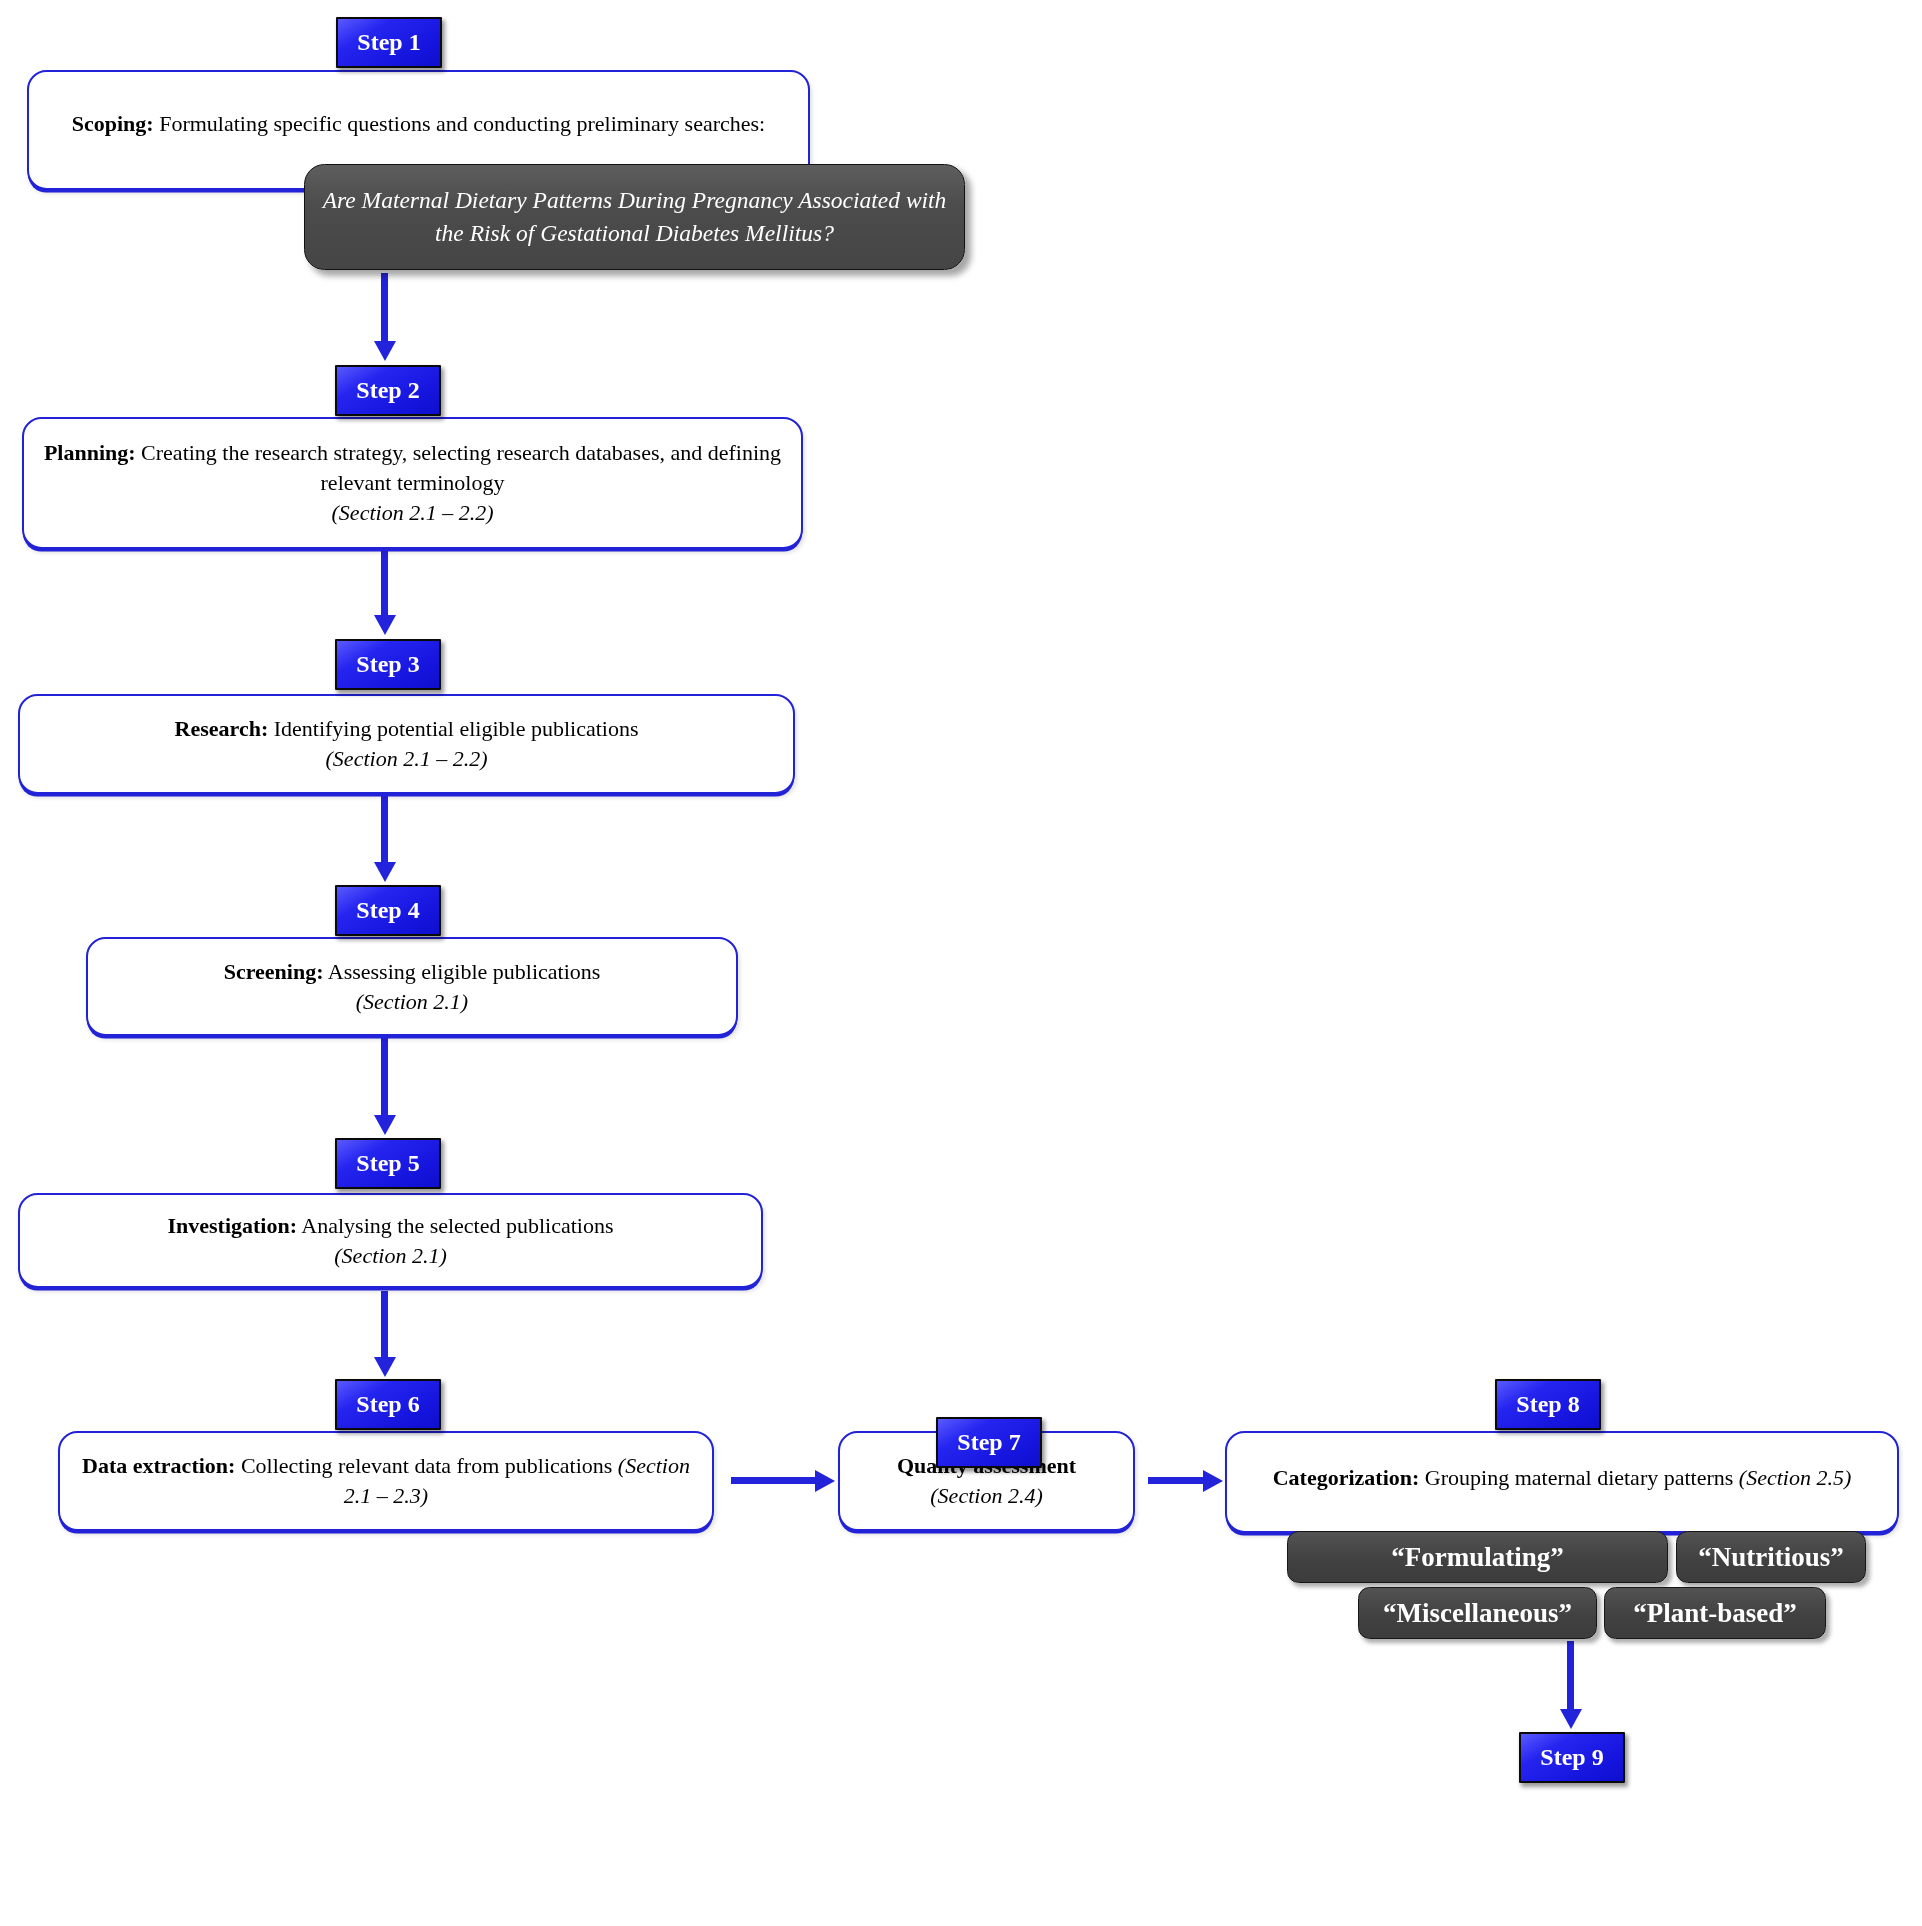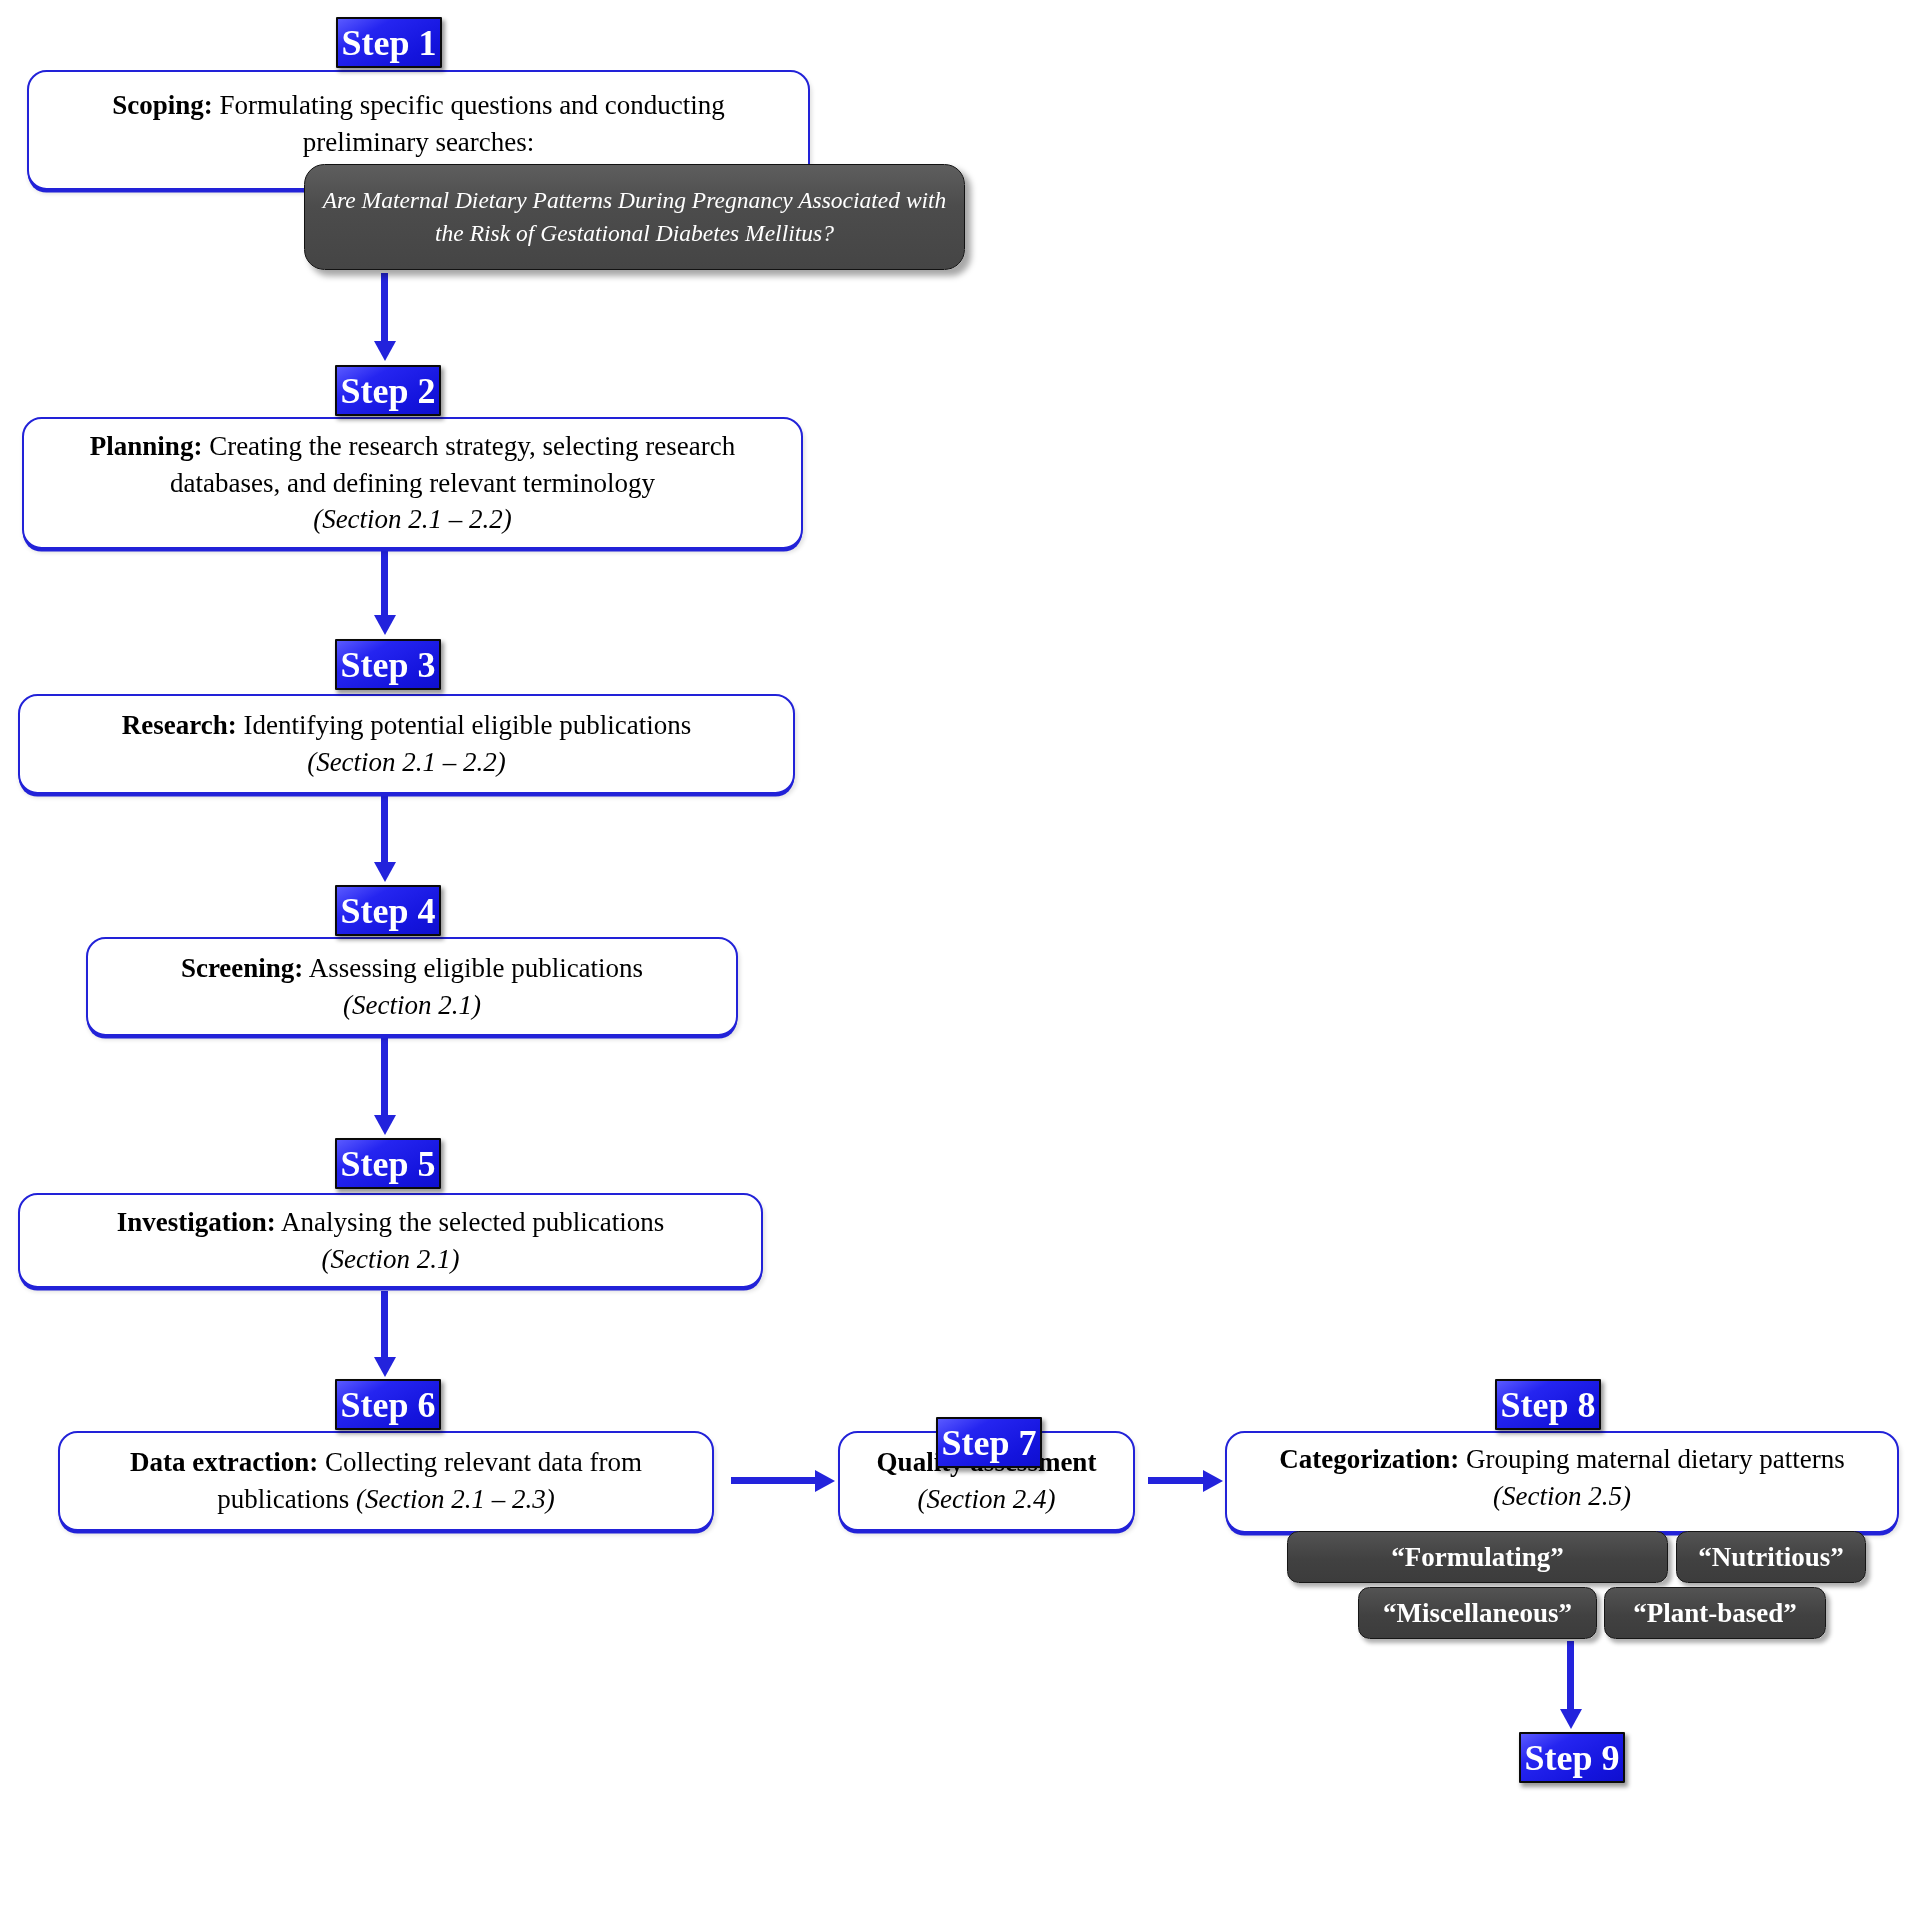--- a/index.html
+++ b/index.html
@@ -9,34 +9,34 @@
     color:#000;
   }
   .canvas{position:absolute;left:0;top:0;width:1923px;height:1926px;}
 
   
   .badge{
     position:absolute;width:106px;height:51px;box-sizing:border-box;
     display:flex;align-items:center;justify-content:center;
     background:linear-gradient(150deg,#5a5aff 0%,#2525f0 30%,#1414dd 75%,#0f0fcf 100%);
     border:2.7px solid #0a0a0a;border-radius:1px;
-    color:#ffffff;font-weight:bold;font-size:36px;
+    color:#ffffff;font-weight:bold;font-size:24px;
     box-shadow:2.2px 3.1px 4px rgba(0,0,0,0.40);
     z-index:6;
   }
 
   
   .wbox{
     position:absolute;box-sizing:border-box;
     background:#ffffff;
     border:2.2px solid #2222d8;border-radius:19.5px;
     box-shadow:0 3.5px 0 -0.9px #2222d8, 1.8px 4px 4.4px rgba(0,0,0,0.12);
     display:flex;align-items:center;justify-content:center;
     text-align:center;padding:5.3px 18px;
-    font-size:27px;line-height:1.36;
+    font-size:22px;line-height:1.36;
     z-index:2;
     font-family:Liberation Serif, serif;
   }
   .wbox b{font-weight:bold;}
   .sect{font-style:italic;}
   .block{display:block;}
 
   
   .darkbox{
     position:absolute;box-sizing:border-box;

